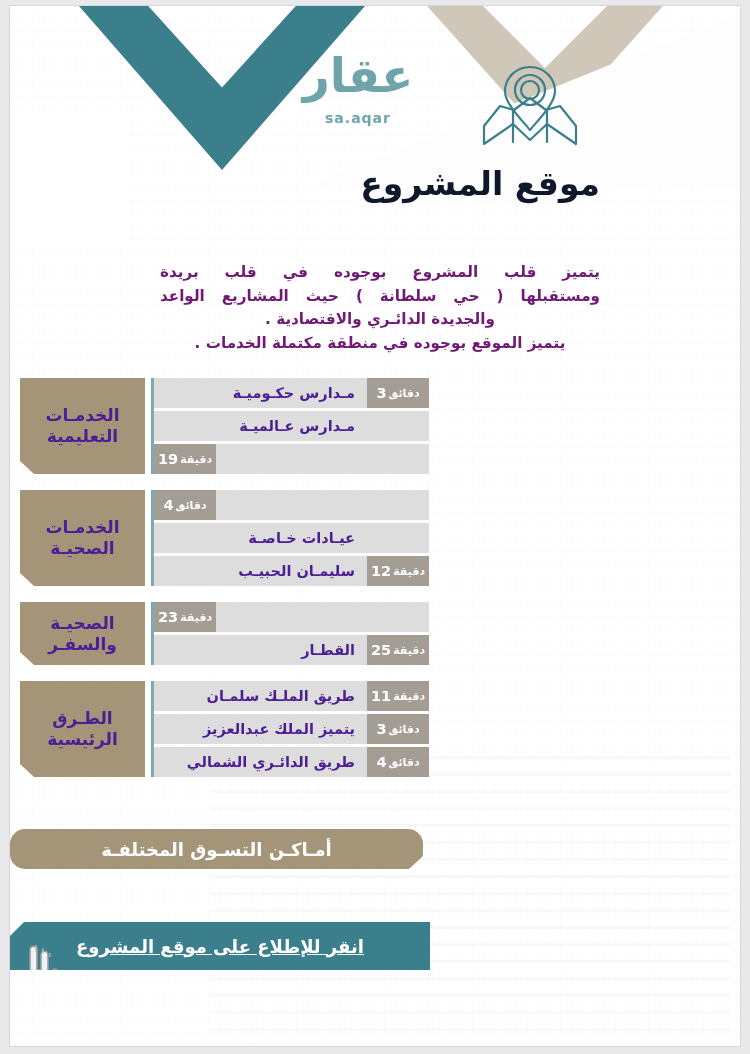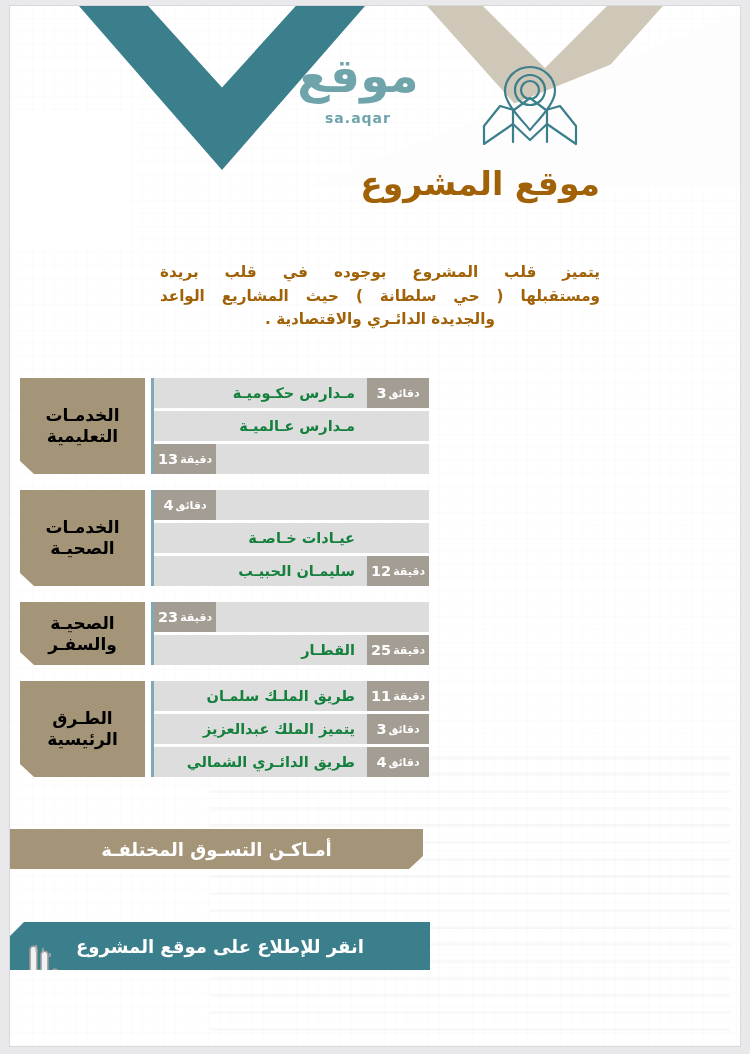--- a/index.html
+++ b/index.html
@@ -69,59 +69,59 @@
     position:absolute; left:258px; top:46px; width:180px; height:85px;
     text-align:center; color:#6fa4ab; line-height:1;
   }
   #logo-word { font-size:47px; font-weight:700; letter-spacing:1px; }
   #logo-sub { font-size:14px; font-weight:700; letter-spacing:1px; margin-top:12px; direction:ltr; }
 
   #pin-icon { position:absolute; left:470px; top:48px; width:100px; height:95px; }
 
   #page-title {
     position:absolute; right:140px; top:158px;
-    font-size:33px; font-weight:700; color:#a16207;
+    font-size:33px; font-weight:700; color:#0f172a;
     letter-spacing:0px; white-space:nowrap;
   }
 
   
   #intro {
     position:absolute; right:140px; top:255px; width:440px;
-    color:#a16207; font-size:15.2px; line-height:1.55;
+    color:#701a75; font-size:15.2px; line-height:1.55;
     text-align:justify; text-align-last:center; font-weight:600;
   }
   #intro .l { display:block; }
   #intro .l.stretch { text-align:justify; text-align-last:justify; }
 
   
   #groups { position:absolute; left:0; top:372px; width:730px; }
 
   .group { position:relative; width:730px; display:flex; flex-direction:row-reverse;
            justify-content:flex-start; padding-right:140px; margin-bottom:16px; }
 
   .cat {
     width:125px; flex:0 0 125px; background:#a59578;
-    color:#000000; display:flex; flex-direction:column;
+    color:#4c1d95; display:flex; flex-direction:column;
     align-items:center; justify-content:center; text-align:center;
     font-weight:700; font-size:17px; line-height:1.22;
     clip-path: polygon(0 0, 100% 0, 100% 100%, 14px 100%, 0 calc(100% - 13px));
     margin-left:10px;
   }
   .cat span { display:block; white-space:nowrap; }
 
   .divider { width:3px; flex:0 0 3px; background:#7fa9b5; margin-left:6px; }
 
   .rows { flex:0 0 275px; width:275px; display:flex; flex-direction:column; gap:3px; }
 
   .row {
     height:30px; background:#dddddd; display:flex; flex-direction:row-reverse;
     align-items:center; position:relative;
   }
   .row .label {
-    flex:1; padding-right:12px; color:#15803d;
+    flex:1; padding-right:12px; color:#4c1d95;
     font-size:14.5px; font-weight:700; white-space:nowrap; letter-spacing:-0.3px;
   }
   .row .badge {
     flex:0 0 62px; height:100%; background:#a39d93; color:#ffffff;
     display:flex; flex-direction:row-reverse; align-items:center; justify-content:center;
     gap:2px; font-weight:700;
   }
   .row .badge.empty { background:transparent; }
   .badge .num { font-size:14.5px; }
   .badge .unit { font-size:11px; font-weight:700; position:relative; top:0; }
@@ -129,74 +129,77 @@
   
   #shopping {
     position:absolute; left:0; top:823px; width:730px;
     display:flex; flex-direction:row-reverse; padding-right:140px;
   }
   #shopping .bar {
     width:413px; height:40px; background:#a59578; color:#ffffff;
     display:flex; align-items:center; justify-content:center;
     font-size:18px; font-weight:700;
     clip-path: polygon(0 0, 100% 0, 100% calc(100% - 13px), calc(100% - 14px) 100%, 0 100%);
+    border-radius: 15px;
   }
 
   
   #cta-wrap {
     position:absolute; left:0; top:916px; width:730px;
     display:flex; flex-direction:row-reverse; padding-right:140px;
   }
   #cta {
     position:relative; width:420px; height:48px; background:#3b7f8c; color:#ffffff;
     display:flex; align-items:center; justify-content:center;
     font-size:18px; font-weight:700; cursor:pointer;
     clip-path: polygon(14px 0, 100% 0, 100% 100%, 0 100%, 0 14px);
     box-shadow:0 3px 5px rgba(0,0,0,.18);
+    text-decoration:underline;
   }
   #cursor-icon { position:absolute; left:0px; top:18px; width:52px; height:68px; }
 </style>
 </head>
 <body>
 
 <div id="frame">
   <div id="page">
 
     <div id="texture"></div>
     <div id="watermark"></div>
 
     <div id="header">
 
       <div id="chev-teal" class="chev"></div>
       <div id="chev-tan" class="chev"></div>
       <div id="diag-sheet"></div>
       <div id="diag-left"></div>
 
       <div id="logo">
-        <div id="logo-word">موقع</div>
+        <div id="logo-word">عقار</div>
         <div id="logo-sub">sa.aqar</div>
       </div>
 
       <div id="pin-icon">
         <svg viewBox="0 0 100 95" width="100" height="95" fill="none" stroke="#3b7f8c" stroke-width="2.2" stroke-linejoin="round" stroke-linecap="round">
           <path d="M20 52 L4 72 L4 90 L33 70 L50 86 L67 70 L96 90 L96 72 L80 52 L66 56 L50 44 L34 56 Z"></path>
           <path d="M33 56 L33 88 M67 56 L67 88"></path>
           <path d="M50 13 C36 13 25 24 25 37 C25 50 42 66 50 76 C58 66 75 50 75 37 C75 24 64 13 50 13 Z"></path>
           <circle cx="50" cy="36" r="15"></circle>
           <circle cx="50" cy="36" r="9"></circle>
         </svg>
       </div>
 
       <div id="page-title">موقع المشروع</div>
     </div>
 
     <div id="intro">
       <span class="l stretch">يتميز قلب المشروع بوجوده في قلب بريدة</span>
       <span class="l stretch">ومستقبلها ( حي سلطانة ) حيث المشاريع الواعد</span>
       <span class="l">والجديدة الدائـري والاقتصادية .</span>
+      <span class="l">يتميز الموقع بوجوده في منطقة مكتملة الخدمات .</span>
     </div>
 
     <div id="groups">
 
       <div class="group">
         <div class="cat">
           <span>الخدمـات</span>
           <span>التعليمية</span>
         </div>
         <div class="divider"></div>
@@ -210,21 +213,21 @@
           </div>
           <div class="row">
             <div class="label">مـدارس عـالميـة</div>
             <div class="badge empty">
               <span class="num"></span>
               <span class="unit"></span>
             </div>
           </div>
           <div class="row">
             <div class="badge">
-              <span class="num">13</span>
+              <span class="num">19</span>
               <span class="unit">دقيقة</span>
             </div>
           </div>
         </div>
       </div>
 
       <div class="group">
         <div class="cat">
           <span>الخدمـات</span>
           <span>الصحيـة</span>

